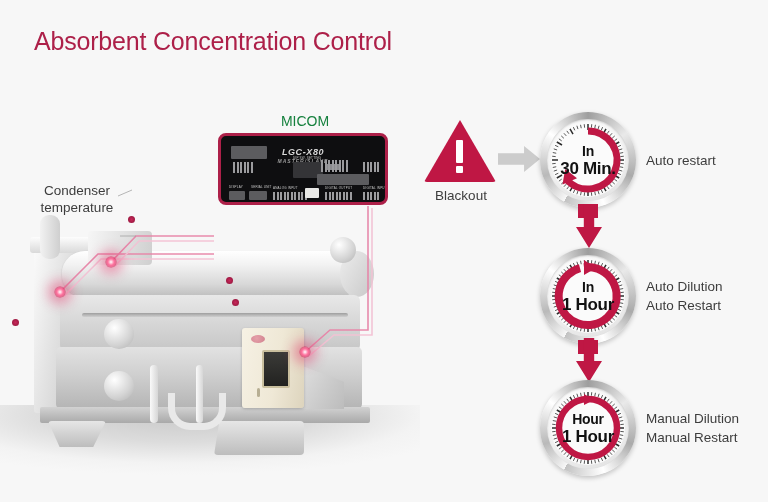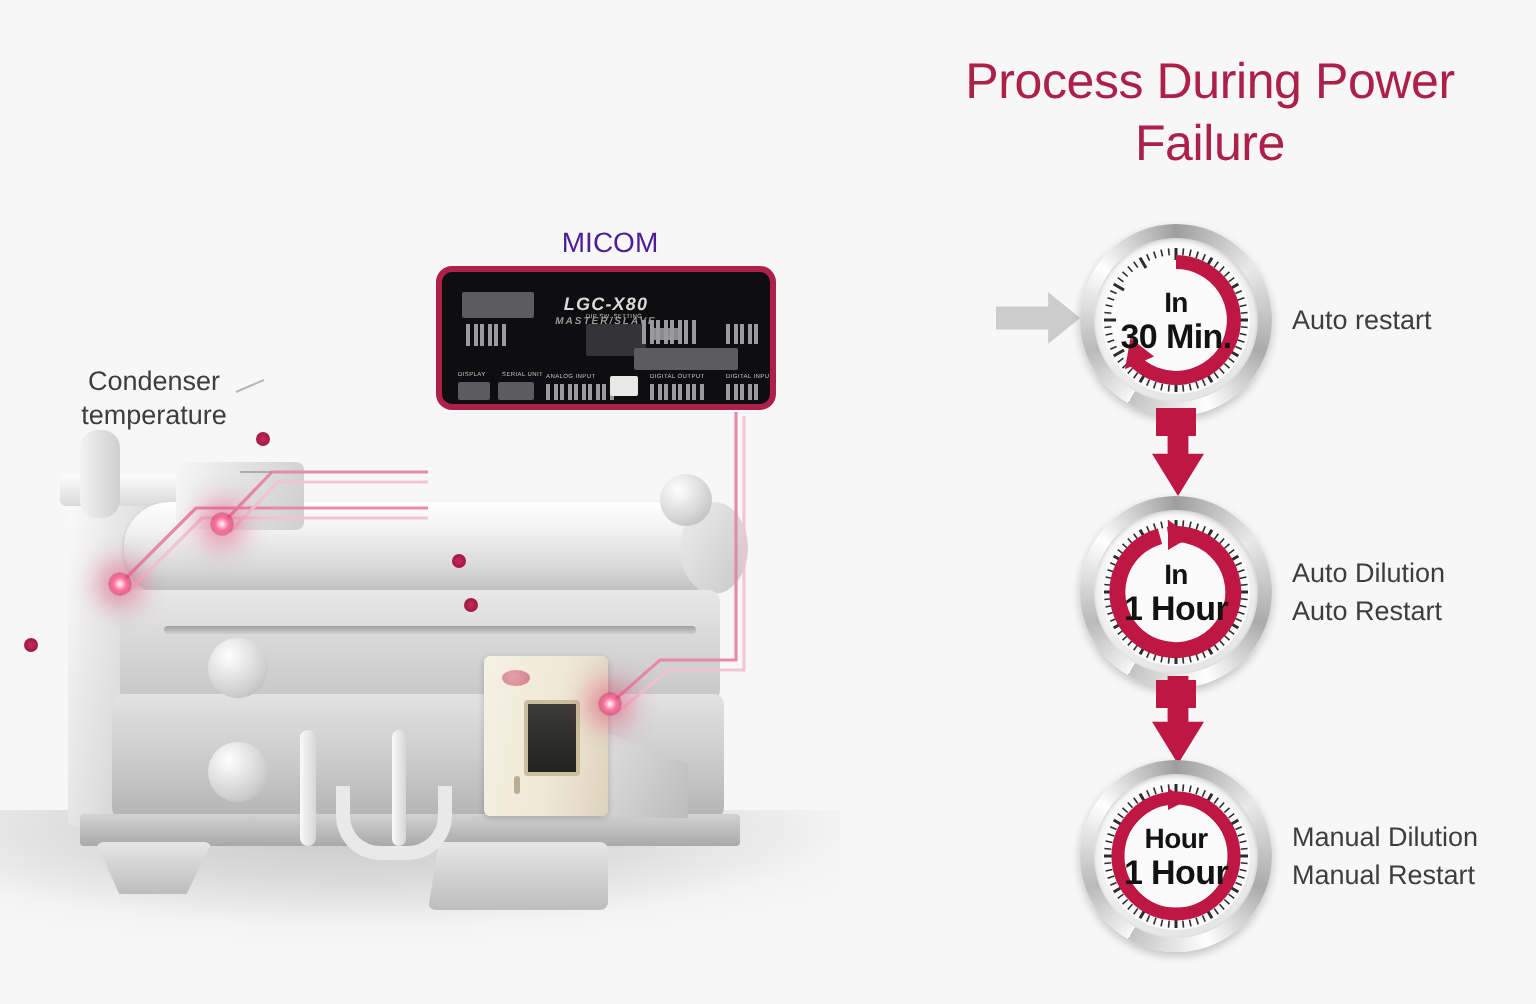--- a/index.html
+++ b/index.html
@@ -150,21 +150,21 @@
 
   svg.wires{position:absolute;left:0;top:0;width:768px;height:502px;pointer-events:none;}
 
   
   .dlabel{
     position:absolute;color:#3d3d3d;font-size:13.5px;line-height:17px;
   }
   #lbl-condenser{left:22px;top:182px;width:110px;text-align:center;}
   #lbl-lowtemp{left:124px;top:228px;width:130px;}
   #lbl-input{left:382px;top:273px;width:110px;}
-  #lbl-micom{left:250px;top:113px;width:110px;text-align:center;font-size:14px;color:#4c1d95;}
+  #lbl-micom{left:250px;top:113px;width:110px;text-align:center;font-size:14px;color:#15803d;}
 
   
   .micom{
     position:absolute;left:218px;top:133px;width:170px;height:72px;
     background:#0e0e10;
     border:3px solid #ad2049;border-radius:8px;
     box-sizing:border-box;
     overflow:hidden;
   }
   .micom-inner{position:absolute;inset:0;}
@@ -254,21 +254,21 @@
     clip-path:polygon(30% 0,70% 0,70% 52%,100% 52%,50% 100%,0 52%,30% 52%);
   }
   #va1{top:204px;}
   #va2{top:338px;}
 </style>
 </head>
 <body>
 
 <div class="stage">
 
-  <div class="title" id="title-right">Process During Power Failure</div>
+  <div class="title" id="title-left">Absorbent Concentration Control</div>
 
   <div class="machine">
     <div class="mach-floor"></div>
 
     <div class="shell head-box"></div>
     <div class="shell head-top"></div>
     <div class="shell drum-top"></div>
     <div class="shell drum-top-cap"></div>
     <div class="shell drum-mid"></div>
     <div class="shell drum-band"></div>
@@ -397,20 +397,26 @@
       </div>
 
       <div class="mb-txt" style="left:8px;top:49px;">DISPLAY</div>
       <div class="mb-txt" style="left:30px;top:49px;">SERIAL UNIT</div>
       <div class="mb-txt" style="left:52px;top:50px;">ANALOG INPUT</div>
       <div class="mb-txt" style="left:104px;top:50px;">DIGITAL OUTPUT</div>
       <div class="mb-txt" style="left:142px;top:50px;">DIGITAL INPUT</div>
     </div>
   </div>
 
+  <div class="warn-wrap">
+    <div class="tri"></div>
+    <div class="tri-bang"></div>
+    <div class="tri-dot"></div>
+    <div id="lbl-blackout">Blackout</div>
+  </div>
   <div class="gray-arrow"></div>
 
   <div class="gauge-row" id="row1">
     <div class="gauge"></div>
     <div class="gauge-face">
       <svg class="ticks" viewBox="0 0 74 74">
         <g stroke="#2c2c2c" stroke-width="1">
           <g id="t1">
               <line x1="37.00" y1="1.00" x2="37.00" y2="7.00" stroke-width="1.5"></line>
               <line x1="40.76" y1="1.20" x2="40.40" y2="4.68" stroke-width="0.8"></line>

